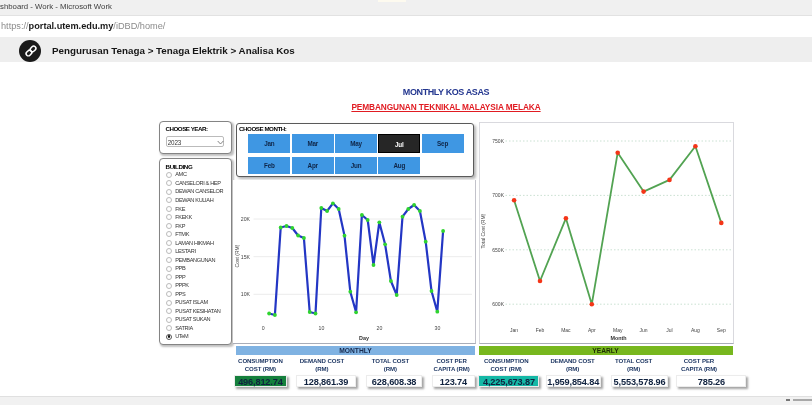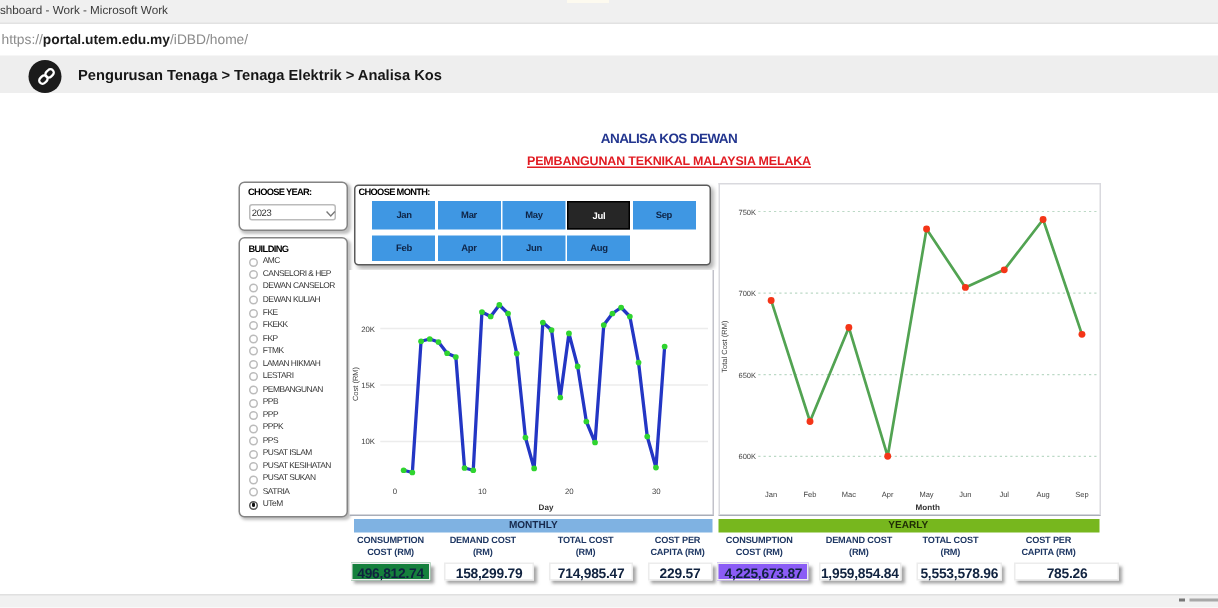--- a/index.html
+++ b/index.html
@@ -22,21 +22,21 @@
 <div class="abs" style="left:0;top:37px;width:812px;height:25px;background:#eeeeee;"></div>
 <div class="abs" style="left:19px;top:39.5px;width:22px;height:22px;background:#1b1b1b;border-radius:50%;"></div>
 <svg class="abs" style="left:23.5px;top:44px;" width="14" height="14" viewBox="0 0 24 24" fill="none">
     <g transform="rotate(-45 12 12)" stroke="#fff" stroke-width="2.6">
       <rect x="1.8" y="8.2" width="10.4" height="7.6" rx="3.8"></rect>
       <rect x="11.8" y="8.2" width="10.4" height="7.6" rx="3.8"></rect>
     </g>
   </svg>
 <div class="abs" style="left:52px;top:44.5px;height:11px;font-size:9.8px;font-weight:bold;color:#161616;line-height:11px;">Pengurusan Tenaga &gt; Tenaga Elektrik &gt; Analisa Kos</div>
 
-<div class="abs" style="left:236px;top:86.5px;width:420px;text-align:center;font-size:9px;letter-spacing:-0.4px;font-weight:bold;color:#23368f;">ANALISA KOS DEWAN</div>
+<div class="abs" style="left:236px;top:86.5px;width:420px;text-align:center;font-size:9px;letter-spacing:-0.4px;font-weight:bold;color:#23368f;">MONTHLY KOS ASAS</div>
 <div class="abs" style="left:236px;top:102px;width:420px;text-align:center;font-size:8.3px;letter-spacing:-0.1px;font-weight:bold;color:#e11b22;text-decoration:underline;">PEMBANGUNAN TEKNIKAL MALAYSIA MELAKA</div>
 
 <div class="abs" style="left:158.8px;top:121px;width:73.6px;height:33px;border:1px solid #848484;border-radius:4px;background:#fff;box-shadow:1.5px 1.5px 2px rgba(0,0,0,0.25);"></div>
 <div class="abs" style="left:165.4px;top:125px;font-size:6.2px;letter-spacing:-0.45px;font-weight:bold;color:#000;">CHOOSE YEAR:</div>
 <div class="abs" style="left:166px;top:136.3px;width:58px;height:10.4px;border:1px solid #bbbbbb;border-radius:2px;background:#fff;"></div>
 <div class="abs" style="left:167.8px;top:138.5px;font-size:6.3px;letter-spacing:-0.2px;color:#333;">2023</div>
 <svg class="abs" style="left:217px;top:139.5px;" width="7" height="5" viewBox="0 0 7 5">
     <path d="M0.7 1 L3.5 4 L6.3 1" stroke="#777" stroke-width="0.9" fill="none"></path>
   </svg>
 
@@ -181,27 +181,27 @@
     <circle cx="242.3" cy="100.9" r="2.3" fill="#f43518"></circle>
   </svg>
 
 <div class="abs" style="left:236px;top:345.5px;width:239px;height:9.7px;background:#7fb2e2;text-align:center;font-size:6.7px;font-weight:bold;color:#17294d;line-height:10.2px;">MONTHLY</div>
 <div class="abs" style="left:478.5px;top:345.5px;width:254px;height:9.7px;background:#77b71e;text-align:center;font-size:6.7px;font-weight:bold;color:#1f2d05;line-height:10.2px;">YEARLY</div>
 
 <div id="stats">
     <div class="abs" style="left:215.4px;top:356.8px;width:90px;text-align:center;font-size:6.1px;letter-spacing:-0.1px;font-weight:bold;color:#1f3864;line-height:8.4px;">CONSUMPTION<br>COST (RM)</div>
     <div class="abs" style="left:233.8px;top:374.8px;width:53.2px;height:12.4px;background:#15803d;border:1px solid #ececec;box-shadow:2px 2px 2px rgba(90,90,90,0.55);text-align:center;font-size:9.2px;letter-spacing:-0.15px;font-weight:bold;color:#10223f;line-height:12.2px;">496,812.74</div>
     <div class="abs" style="left:276.9px;top:356.8px;width:90px;text-align:center;font-size:6.1px;letter-spacing:-0.1px;font-weight:bold;color:#1f3864;line-height:8.4px;">DEMAND COST<br>(RM)</div>
-    <div class="abs" style="left:295.6px;top:374.8px;width:60.9px;height:12.4px;background:#fff;border:1px solid #ececec;box-shadow:2px 2px 2px rgba(90,90,90,0.55);text-align:center;font-size:9.2px;letter-spacing:-0.15px;font-weight:bold;color:#10223f;line-height:12.2px;">158,299.79</div>
+    <div class="abs" style="left:295.6px;top:374.8px;width:60.9px;height:12.4px;background:#fff;border:1px solid #ececec;box-shadow:2px 2px 2px rgba(90,90,90,0.55);text-align:center;font-size:9.2px;letter-spacing:-0.15px;font-weight:bold;color:#10223f;line-height:12.2px;">128,861.39</div>
     <div class="abs" style="left:345.4px;top:356.8px;width:90px;text-align:center;font-size:6.1px;letter-spacing:-0.1px;font-weight:bold;color:#1f3864;line-height:8.4px;">TOTAL COST<br>(RM)</div>
-    <div class="abs" style="left:366.1px;top:374.8px;width:56px;height:12.4px;background:#fff;border:1px solid #ececec;box-shadow:2px 2px 2px rgba(90,90,90,0.55);text-align:center;font-size:9.2px;letter-spacing:-0.15px;font-weight:bold;color:#10223f;line-height:12.2px;">714,985.47</div>
+    <div class="abs" style="left:366.1px;top:374.8px;width:56px;height:12.4px;background:#fff;border:1px solid #ececec;box-shadow:2px 2px 2px rgba(90,90,90,0.55);text-align:center;font-size:9.2px;letter-spacing:-0.15px;font-weight:bold;color:#10223f;line-height:12.2px;">628,608.38</div>
     <div class="abs" style="left:406.7px;top:356.8px;width:90px;text-align:center;font-size:6.1px;letter-spacing:-0.1px;font-weight:bold;color:#1f3864;line-height:8.4px;">COST PER<br>CAPITA (RM)</div>
-    <div class="abs" style="left:431.7px;top:374.8px;width:43.3px;height:12.4px;background:#fff;border:1px solid #ececec;box-shadow:2px 2px 2px rgba(90,90,90,0.55);text-align:center;font-size:9.2px;letter-spacing:-0.15px;font-weight:bold;color:#10223f;line-height:12.2px;">229.57</div>
+    <div class="abs" style="left:431.7px;top:374.8px;width:43.3px;height:12.4px;background:#fff;border:1px solid #ececec;box-shadow:2px 2px 2px rgba(90,90,90,0.55);text-align:center;font-size:9.2px;letter-spacing:-0.15px;font-weight:bold;color:#10223f;line-height:12.2px;">123.74</div>
     <div class="abs" style="left:461.2px;top:356.8px;width:90px;text-align:center;font-size:6.1px;letter-spacing:-0.1px;font-weight:bold;color:#1f3864;line-height:8.4px;">CONSUMPTION<br>COST (RM)</div>
-    <div class="abs" style="left:478.4px;top:374.8px;width:61.1px;height:12.4px;background:#8b5cf6;border:1px solid #ececec;box-shadow:2px 2px 2px rgba(90,90,90,0.55);text-align:center;font-size:9.2px;letter-spacing:-0.15px;font-weight:bold;color:#10223f;line-height:12.2px;">4,225,673.87</div>
+    <div class="abs" style="left:478.4px;top:374.8px;width:61.1px;height:12.4px;background:#14b8a6;border:1px solid #ececec;box-shadow:2px 2px 2px rgba(90,90,90,0.55);text-align:center;font-size:9.2px;letter-spacing:-0.15px;font-weight:bold;color:#10223f;line-height:12.2px;">4,225,673.87</div>
     <div class="abs" style="left:527.6px;top:356.8px;width:90px;text-align:center;font-size:6.1px;letter-spacing:-0.1px;font-weight:bold;color:#1f3864;line-height:8.4px;">DEMAND COST<br>(RM)</div>
     <div class="abs" style="left:545.8px;top:374.8px;width:54.8px;height:12.4px;background:#fff;border:1px solid #ececec;box-shadow:2px 2px 2px rgba(90,90,90,0.55);text-align:center;font-size:9.2px;letter-spacing:-0.15px;font-weight:bold;color:#10223f;line-height:12.2px;">1,959,854.84</div>
     <div class="abs" style="left:588.6px;top:356.8px;width:90px;text-align:center;font-size:6.1px;letter-spacing:-0.1px;font-weight:bold;color:#1f3864;line-height:8.4px;">TOTAL COST<br>(RM)</div>
     <div class="abs" style="left:611.1px;top:374.8px;width:56.9px;height:12.4px;background:#fff;border:1px solid #ececec;box-shadow:2px 2px 2px rgba(90,90,90,0.55);text-align:center;font-size:9.2px;letter-spacing:-0.15px;font-weight:bold;color:#10223f;line-height:12.2px;">5,553,578.96</div>
     <div class="abs" style="left:654.0px;top:356.8px;width:90px;text-align:center;font-size:6.1px;letter-spacing:-0.1px;font-weight:bold;color:#1f3864;line-height:8.4px;">COST PER<br>CAPITA (RM)</div>
     <div class="abs" style="left:676.4px;top:374.8px;width:70px;height:12.4px;background:#fff;border:1px solid #ececec;box-shadow:2px 2px 2px rgba(90,90,90,0.55);text-align:center;font-size:9.2px;letter-spacing:-0.15px;font-weight:bold;color:#10223f;line-height:12.2px;">785.26</div>
   </div>
 
 <div class="abs" style="left:0;top:396px;width:812px;height:9px;background:#f1f1f1;border-top:1px solid #e0e0e0;"></div>
 <div class="abs" style="left:786px;top:399px;width:4px;height:2px;background:#777;"></div>

